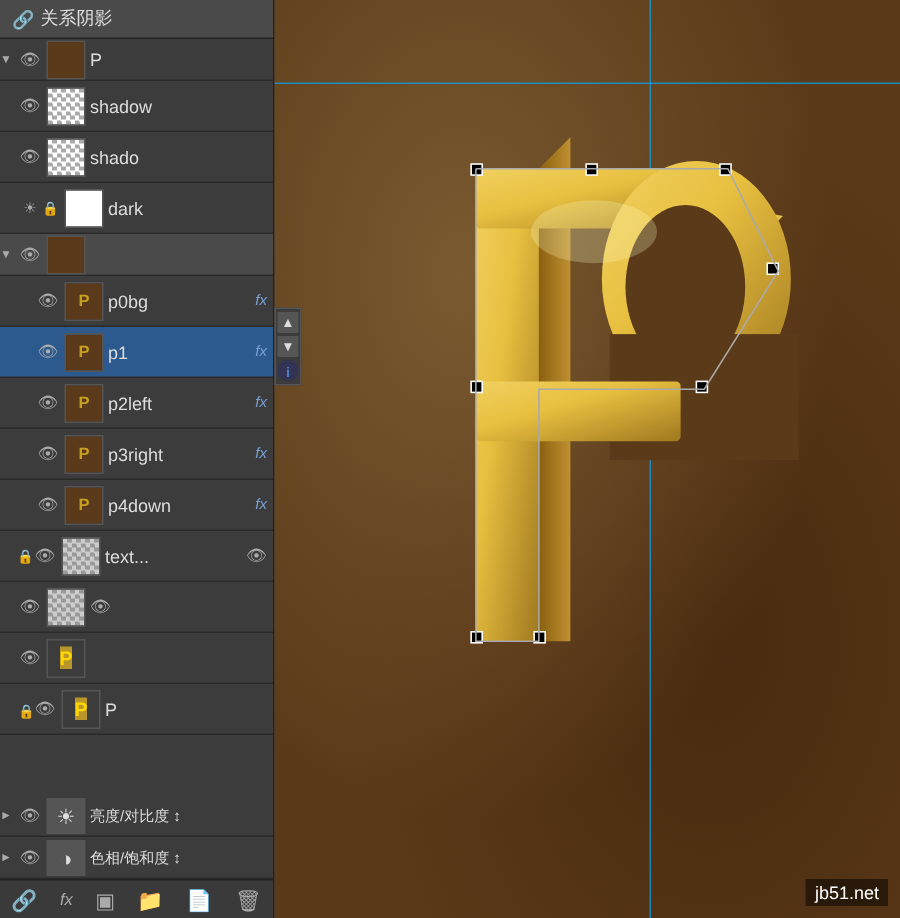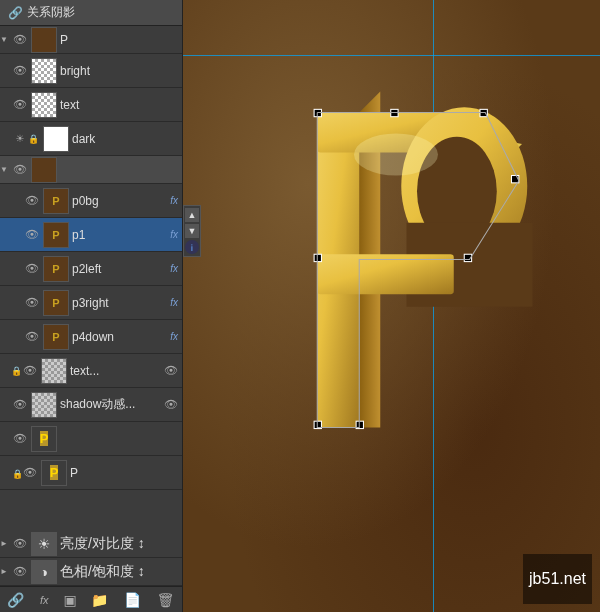--- a/index.html
+++ b/index.html
@@ -181,21 +181,21 @@
       margin: 0 3px;
       display: flex;
       align-items: center;
       justify-content: center;
       background: #555;
       flex-shrink: 0;
     }
 
     .adj-name {
       color: #ddd;
-      font-size: 14px;
+      font-size: 10px;
     }
 
     
     .panel-bottom {
       height: 26px;
       background: #3a3a3a;
       display: flex;
       align-items: center;
       justify-content: space-around;
       border-top: 1px solid #222;
@@ -253,23 +253,23 @@
       width: 100%;
       height: 100%;
     }
 
     
     .watermark {
       position: absolute;
       bottom: 8px;
       right: 8px;
       color: #fff;
-      font-size: 16px;
+      font-size: 12px;
       background: rgba(0,0,0,0.5);
-      padding: 16px 6px;
+      padding: 2px 6px;
     }
 
     
     .mini-toolbar {
       position: absolute;
       left: 183px;
       top: 205px;
       width: 18px;
       background: #3c3c3c;
       border: 1px solid #555;
@@ -313,30 +313,30 @@
       </div>
       <span class="layer-name">P</span>
     </div>
 
     <div class="layer-row">
       <div class="layer-indent"></div>
       <div class="layer-vis">👁</div>
       <div class="layer-thumb">
         <div class="thumb-checker"></div>
       </div>
-      <span class="layer-name">bright</span>
+      <span class="layer-name">shadow</span>
     </div>
 
     <div class="layer-row">
       <div class="layer-indent"></div>
       <div class="layer-vis">👁</div>
       <div class="layer-thumb">
         <div class="thumb-checker"></div>
       </div>
-      <span class="layer-name">text</span>
+      <span class="layer-name">shado</span>
     </div>
 
     <div class="layer-row">
       <div class="layer-indent"></div>
       <div class="layer-vis">
         <span style="font-size:10px;">☀</span>
       </div>
       <div style="width:12px;display:flex;align-items:center;justify-content:center;font-size:9px;color:#aaa;">🔒</div>
       <div class="layer-thumb">
         <div class="thumb-white"></div>
@@ -424,21 +424,20 @@
       <span class="layer-name">text...</span>
       <span class="layer-eye">👁</span>
     </div>
 
     <div class="layer-row">
       <div class="layer-indent"></div>
       <div class="layer-vis">👁</div>
       <div class="layer-thumb">
         <div class="thumb-gray-checker"></div>
       </div>
-      <span class="layer-name">shadow动感...</span>
       <span class="layer-eye">👁</span>
     </div>
 
     <div class="layer-row">
       <div class="layer-indent"></div>
       <div class="layer-vis">👁</div>
       <div class="layer-thumb">
         <div class="thumb-p-gold">P</div>
       </div>
     </div>

